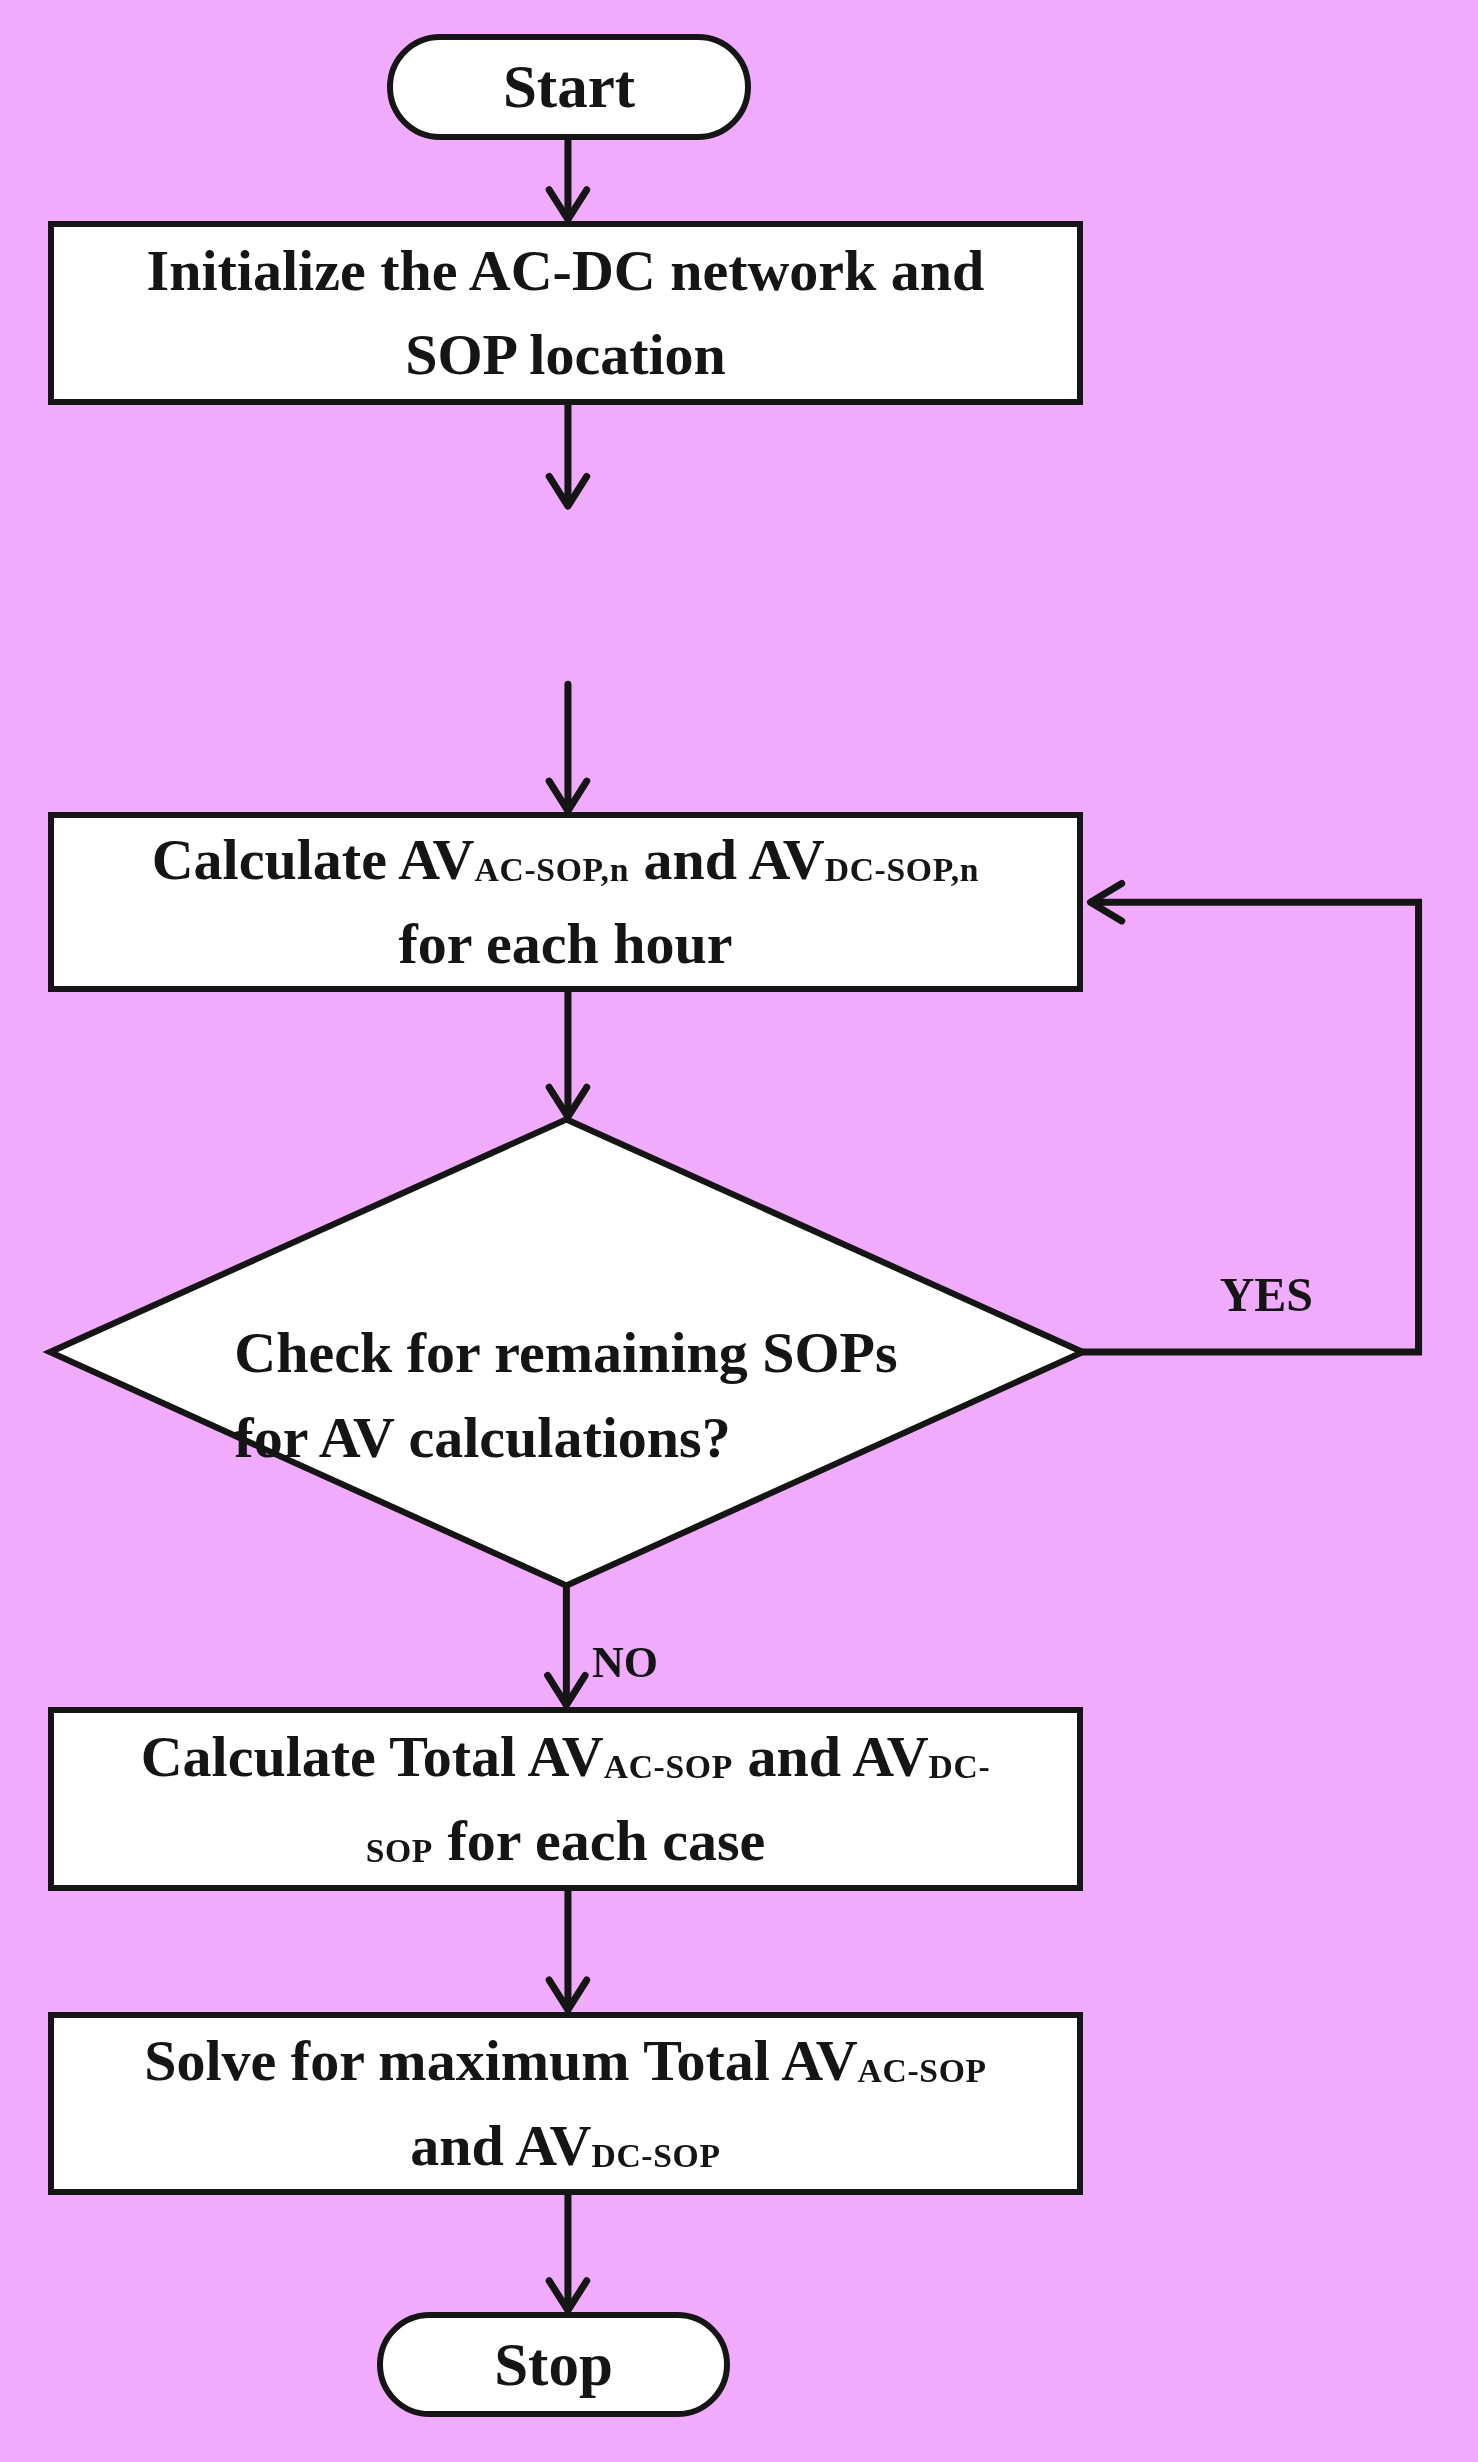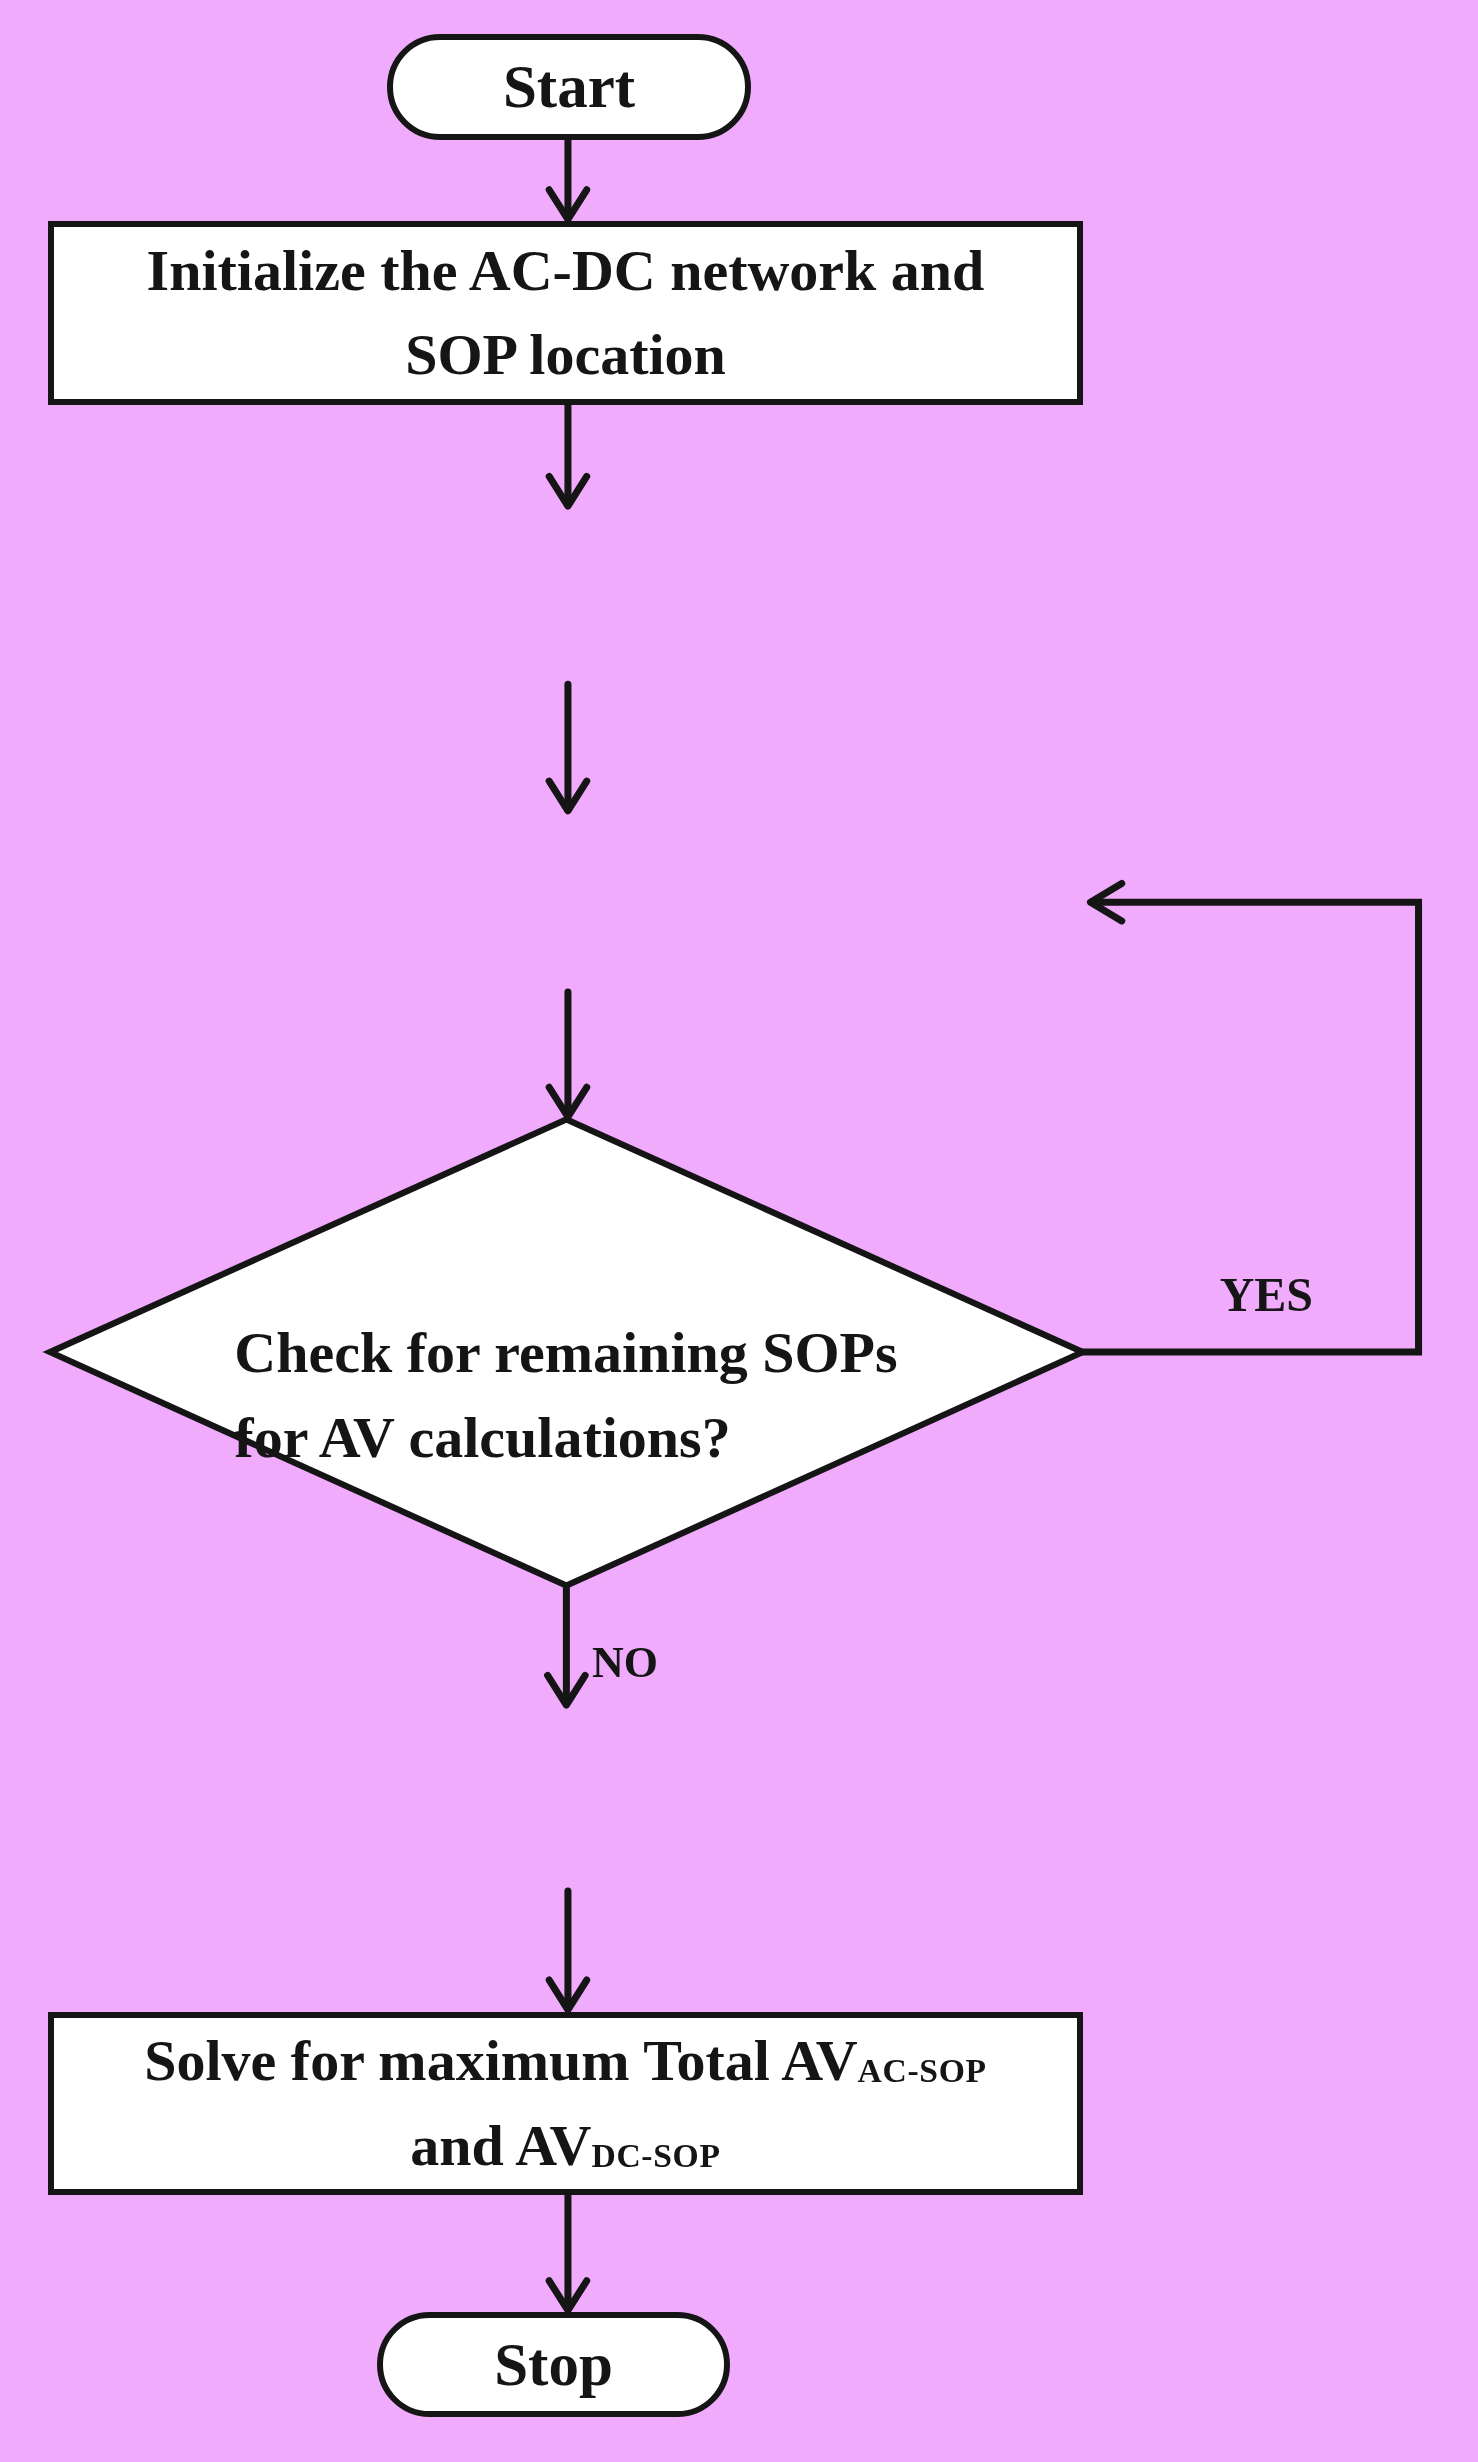--- a/index.html
+++ b/index.html
@@ -111,33 +111,39 @@
 
   <div class="node terminator" style="left:387px; top:34px; width:364px; height:106px;">
     <span>Start</span>
   </div>
 
   <div class="node process" style="left:48px; top:221px; width:1035px; height:184px;">
     <span><span>Initialize the AC-DC network and</span><br><span>SOP location</span></span>
   </div>
 
 
+  <div class="node process" style="left:48px; top:812px; width:1035px; height:180px;">
+    <span><span>Calculate AV</span><span class="sub">AC-SOP,n</span><span> and AV</span><span class="sub">DC-SOP,n</span><br><span>for each hour</span></span>
+  </div>
 
   <div class="decision-text" style="left:109px; top:1298px; width:914px; height:195px;">
     <span><span>Check for remaining SOPs</span><br><span>for AV calculations?</span></span>
   </div>
 
   <div class="edge-label yes" style="left:1133px; top:1267px; width:180px;">
     <span>YES</span>
   </div>
 
   <div class="edge-label no" style="left:592px; top:1637px; width:125px; text-align:left;">
     <span>NO</span>
   </div>
 
+  <div class="node process" style="left:48px; top:1707px; width:1035px; height:184px;">
+    <span><span>Calculate Total AV</span><span class="sub">AC-SOP</span><span> and AV</span><span class="sub">DC-</span><br><span class="sub">SOP</span><span> for each case</span></span>
+  </div>
 
   <div class="node process" style="left:48px; top:2012px; width:1035px; height:183px;">
     <span><span>Solve for maximum Total AV</span><span class="sub">AC-SOP</span><br><span>and AV</span><span class="sub">DC-SOP</span></span>
   </div>
 
   <div class="node terminator" style="left:377px; top:2312px; width:353px; height:105px;justify-content:center;">
     <span>Stop</span>
   </div>
 
 </div>

